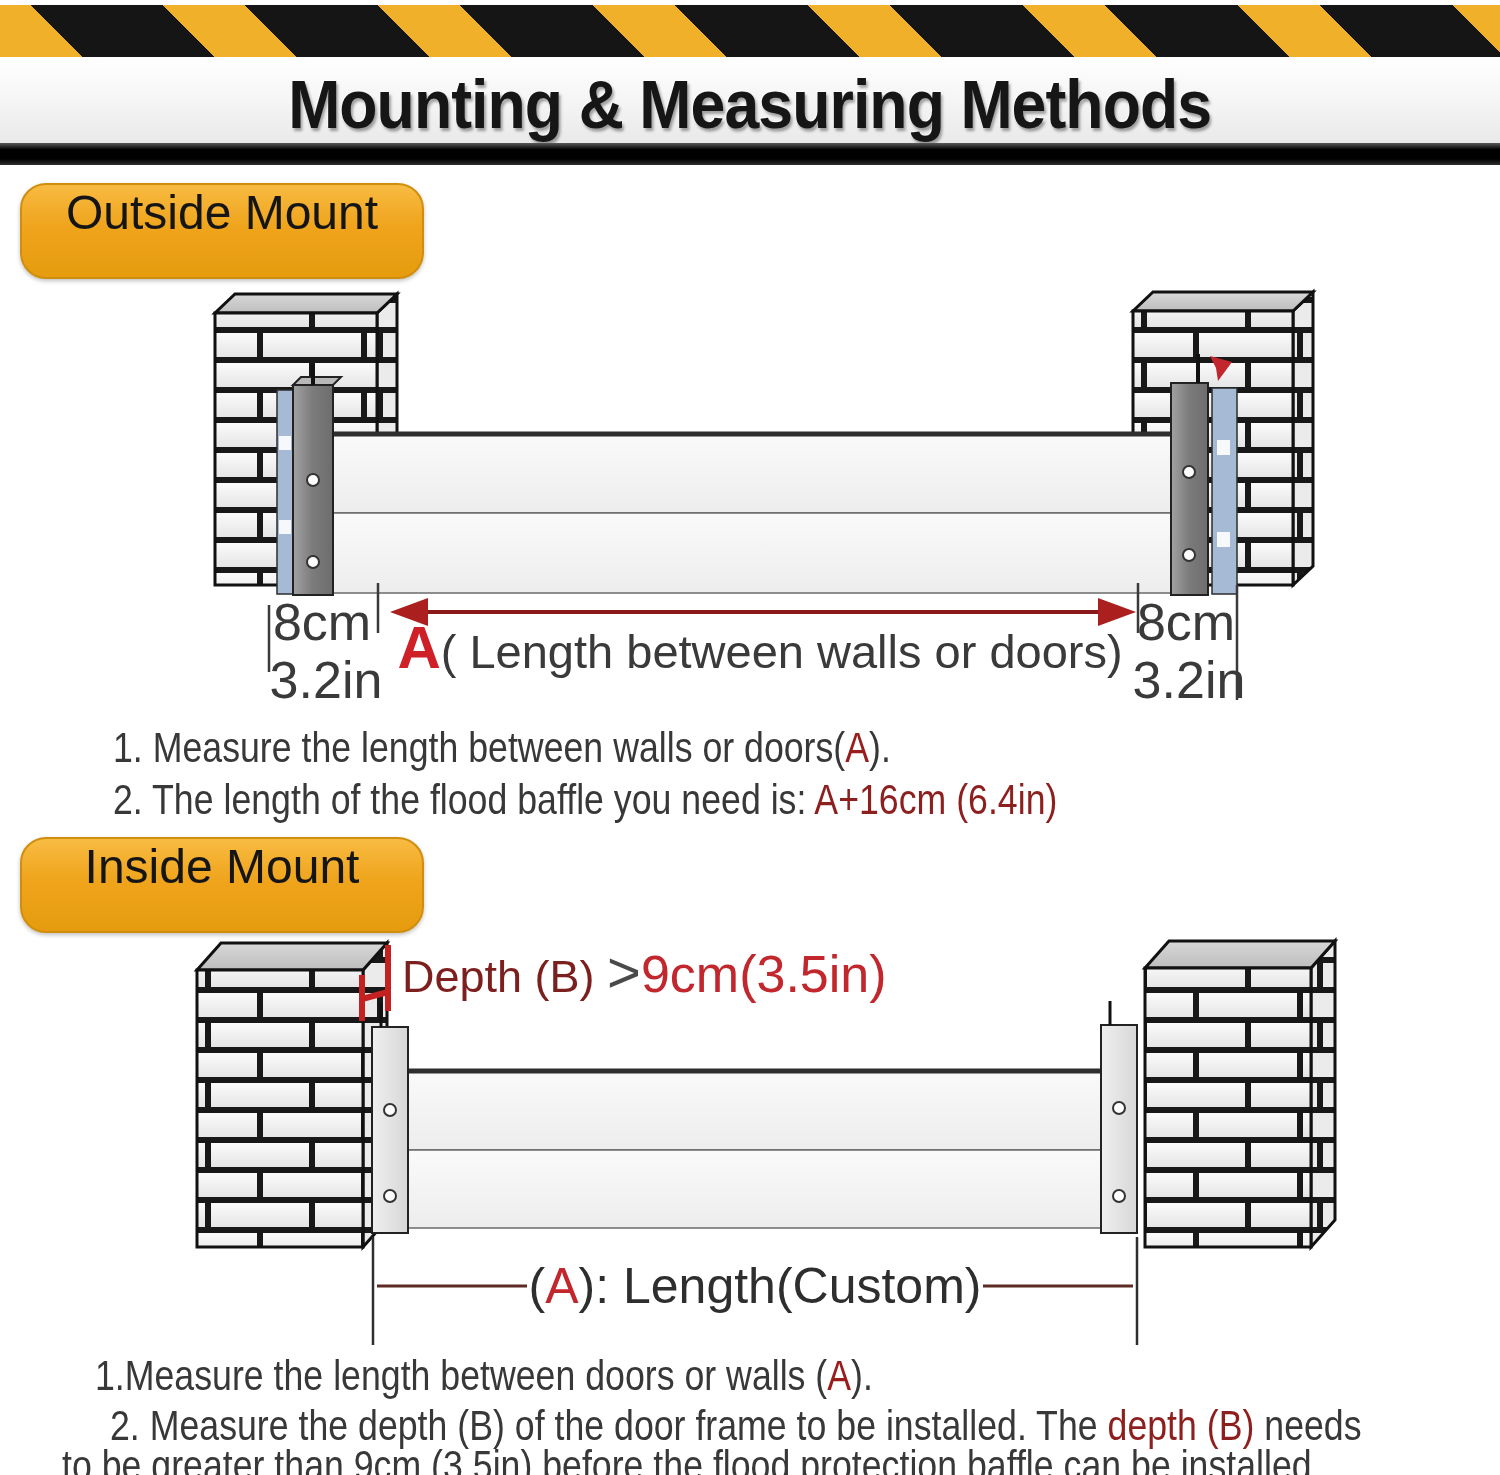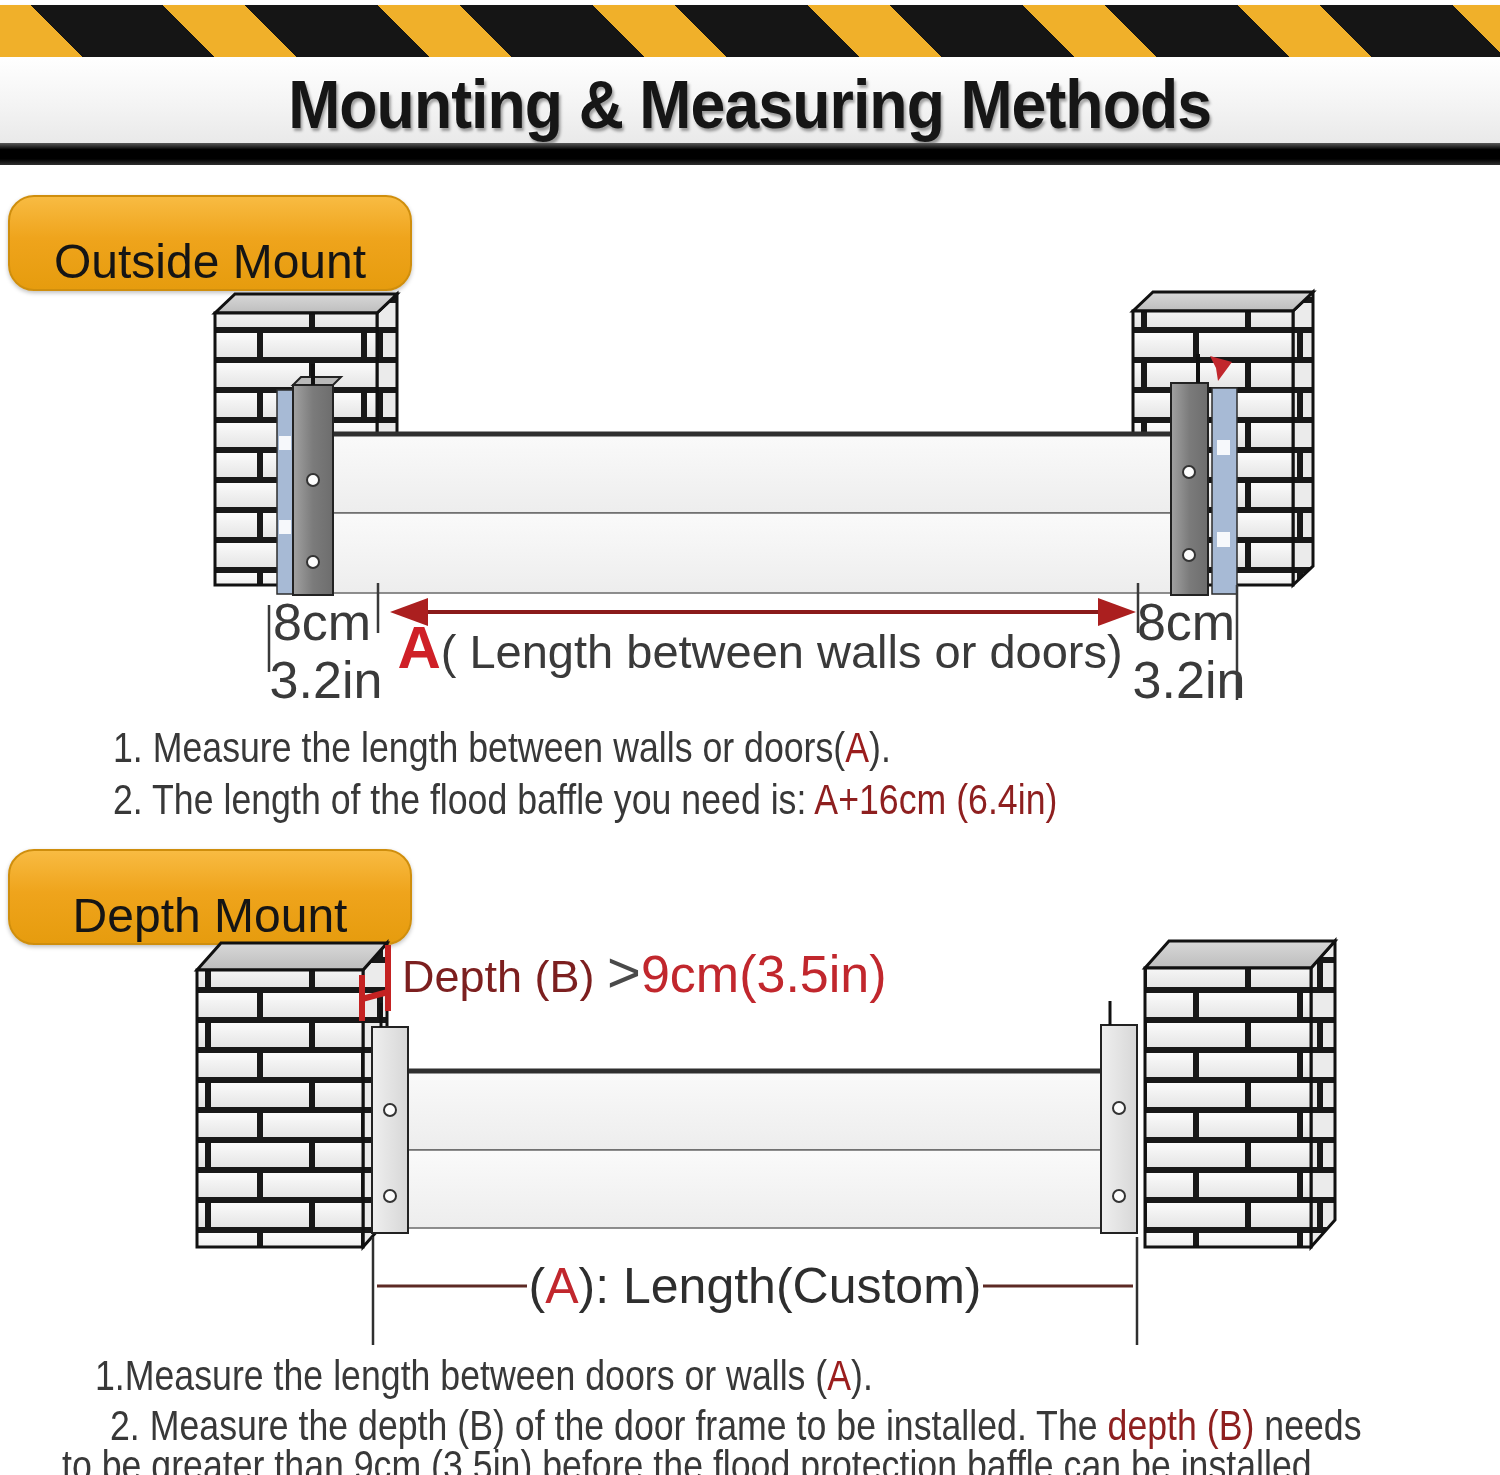--- a/index.html
+++ b/index.html
@@ -21,27 +21,26 @@
     font-size:68px;font-weight:bold;color:#161616;letter-spacing:-1px;
     transform:scaleX(.92);transform-origin:center;
     text-shadow:2px 3px 3px rgba(0,0,0,.35), -1px -1px 0 rgba(255,255,255,.7);
     white-space:nowrap;
   }
   .blackbar{
     position:absolute;left:0;top:143px;width:1500px;height:22px;
     background:linear-gradient(180deg,#5a5a5a 0%,#000 30%,#000 72%,#2e2e2e 100%);
   }
   .badge{
-    position:absolute;left:8px;width:400px;height:92px;
-    display:flex;align-items:flex-end;justify-content:center;
+    position:absolute;left:20px;width:400px;height:92px;
+    display:flex;align-items:flex-start;justify-content:center;
     background:linear-gradient(180deg,#f8bb42,#efa41c 45%,#e69c0e);
     border:2px solid #cf8e0d;border-radius:26px;
     font-size:48px;color:#151515;box-shadow:0 2px 4px rgba(0,0,0,.25);
     white-space:nowrap;
-    margin-top:12px;
   }
   #badge-outside{top:183px;}
   #badge-inside{top:837px;}
   .diagram{position:absolute;left:0;}
   #diagram-outside{top:283px;}
   #diagram-inside{top:935px;}
   .instr{
     position:absolute;font-size:42px;color:#383838;white-space:nowrap;
     transform:scaleX(.85);transform-origin:left top;
   }
@@ -60,21 +59,21 @@
 <div class="hazard"></div>
 <div class="titlebar">
   <span class="t">Mounting &amp; Measuring Methods</span>
 </div>
 <div class="blackbar"></div>
 
 <div class="badge" id="badge-outside">
   <span>Outside Mount</span>
 </div>
 <div class="badge" id="badge-inside">
-  <span>Depth Mount</span>
+  <span>Inside Mount</span>
 </div>
 
 <svg class="diagram" id="diagram-outside" width="1500" height="425" viewBox="0 283 1500 425">
   <defs>
     <linearGradient id="gBrick" x1="0" y1="0" x2="0" y2="1">
       <stop offset="0" stop-color="#fbfbfb"></stop>
         <stop offset="1" stop-color="#e5e5e5"></stop>
     </linearGradient>
     <linearGradient id="gCap" x1="0" y1="0" x2="0" y2="1">
       <stop offset="0" stop-color="#d8d8d8"></stop>

